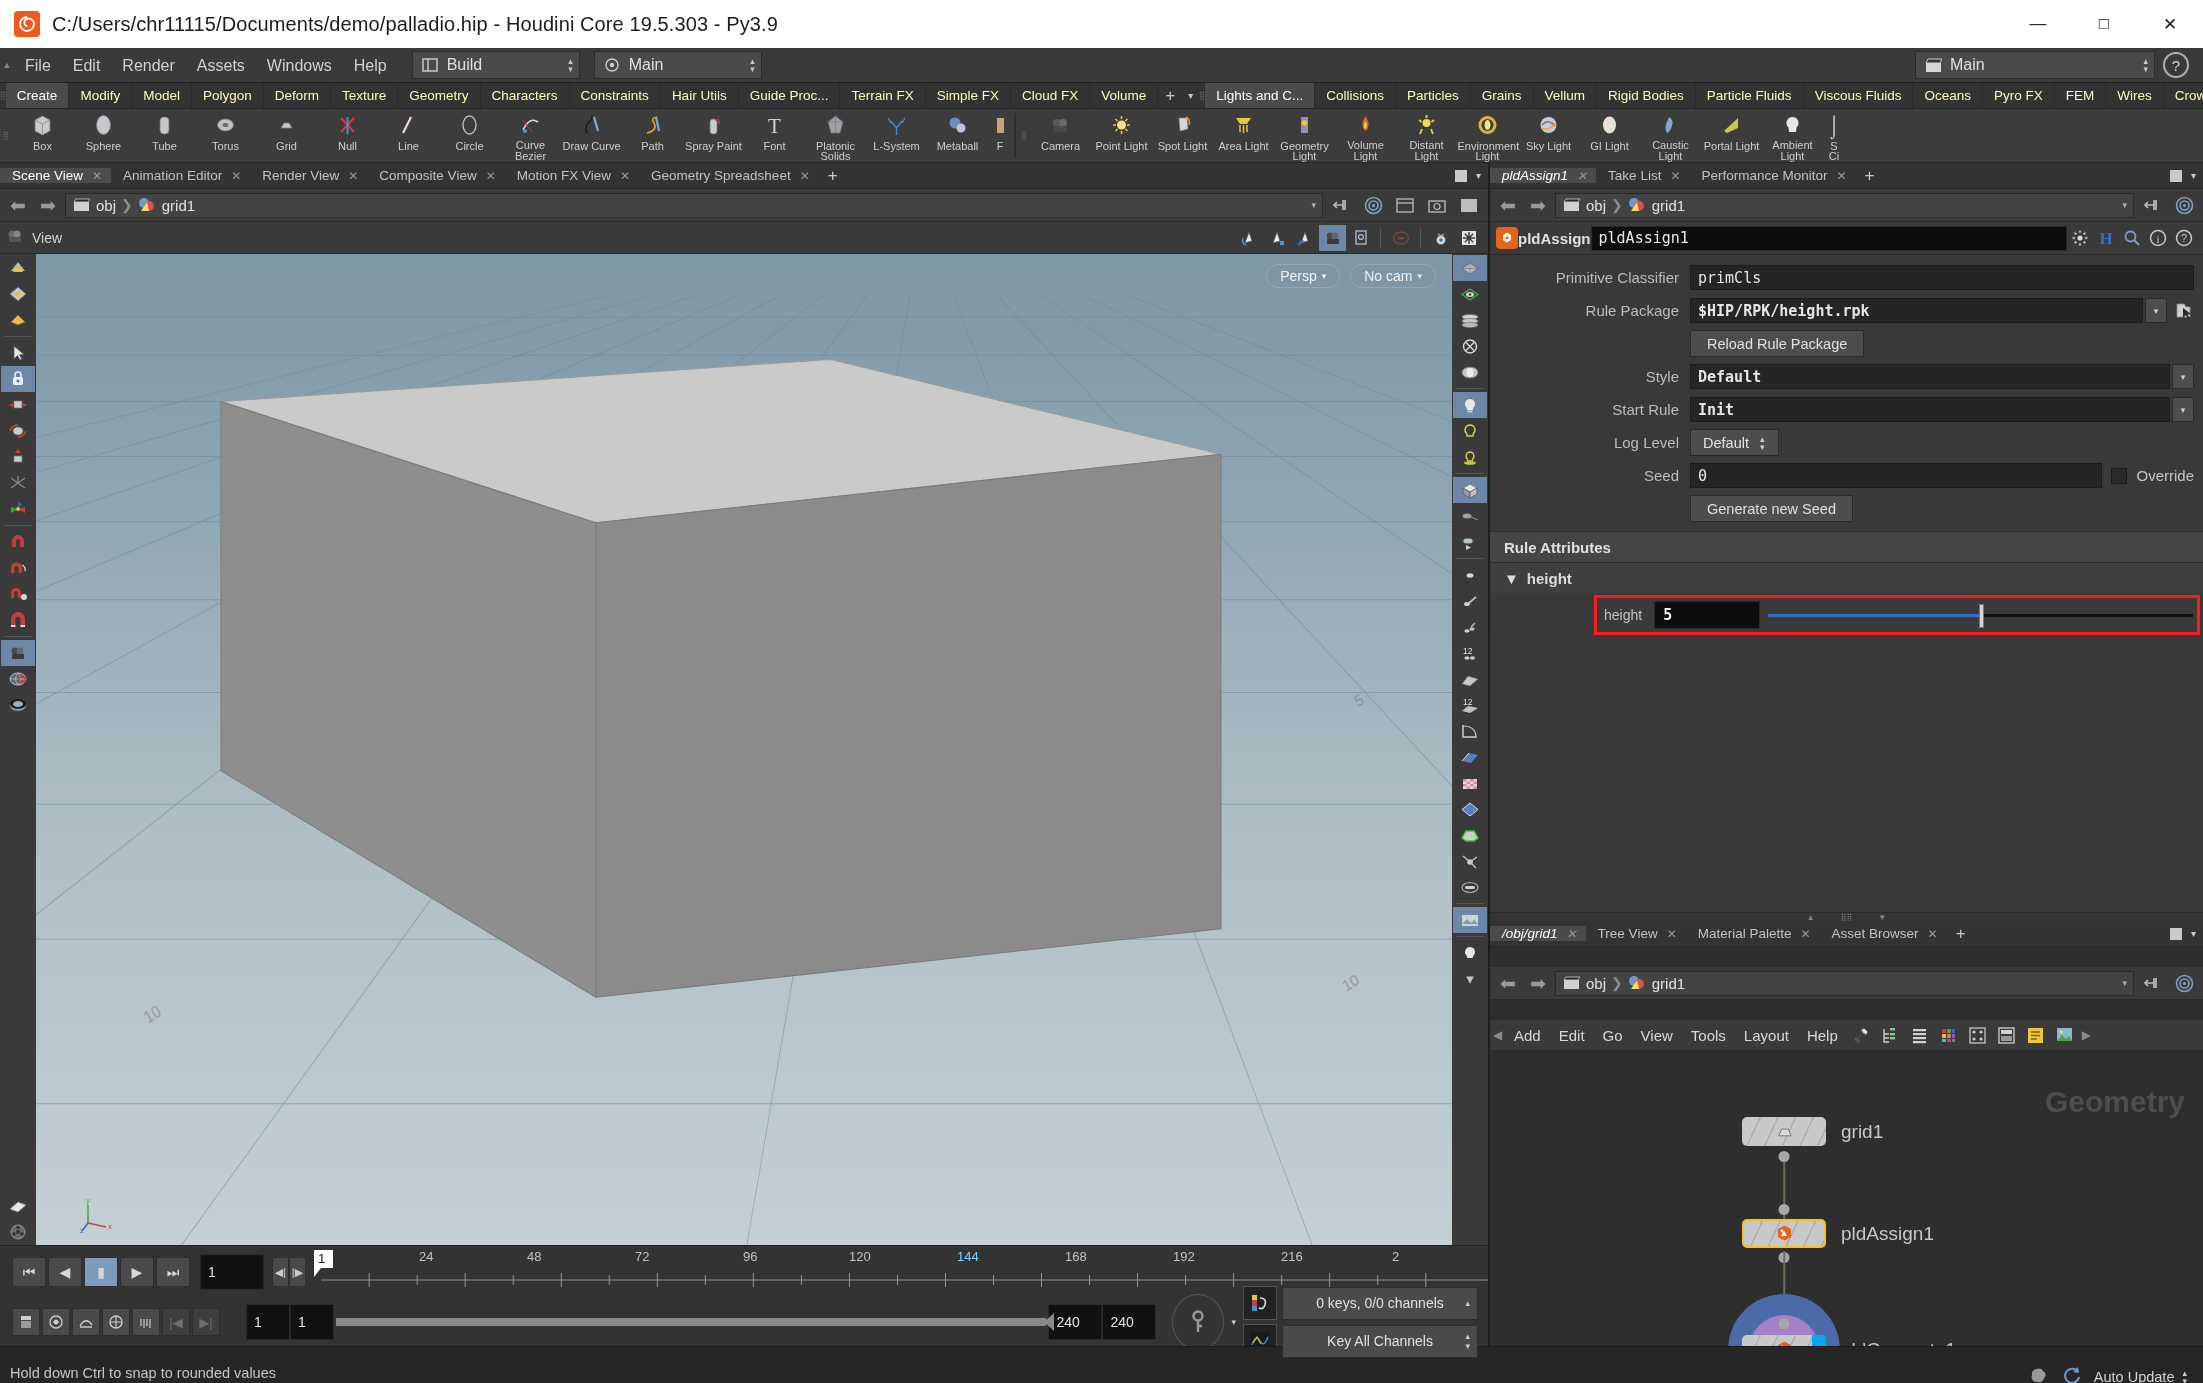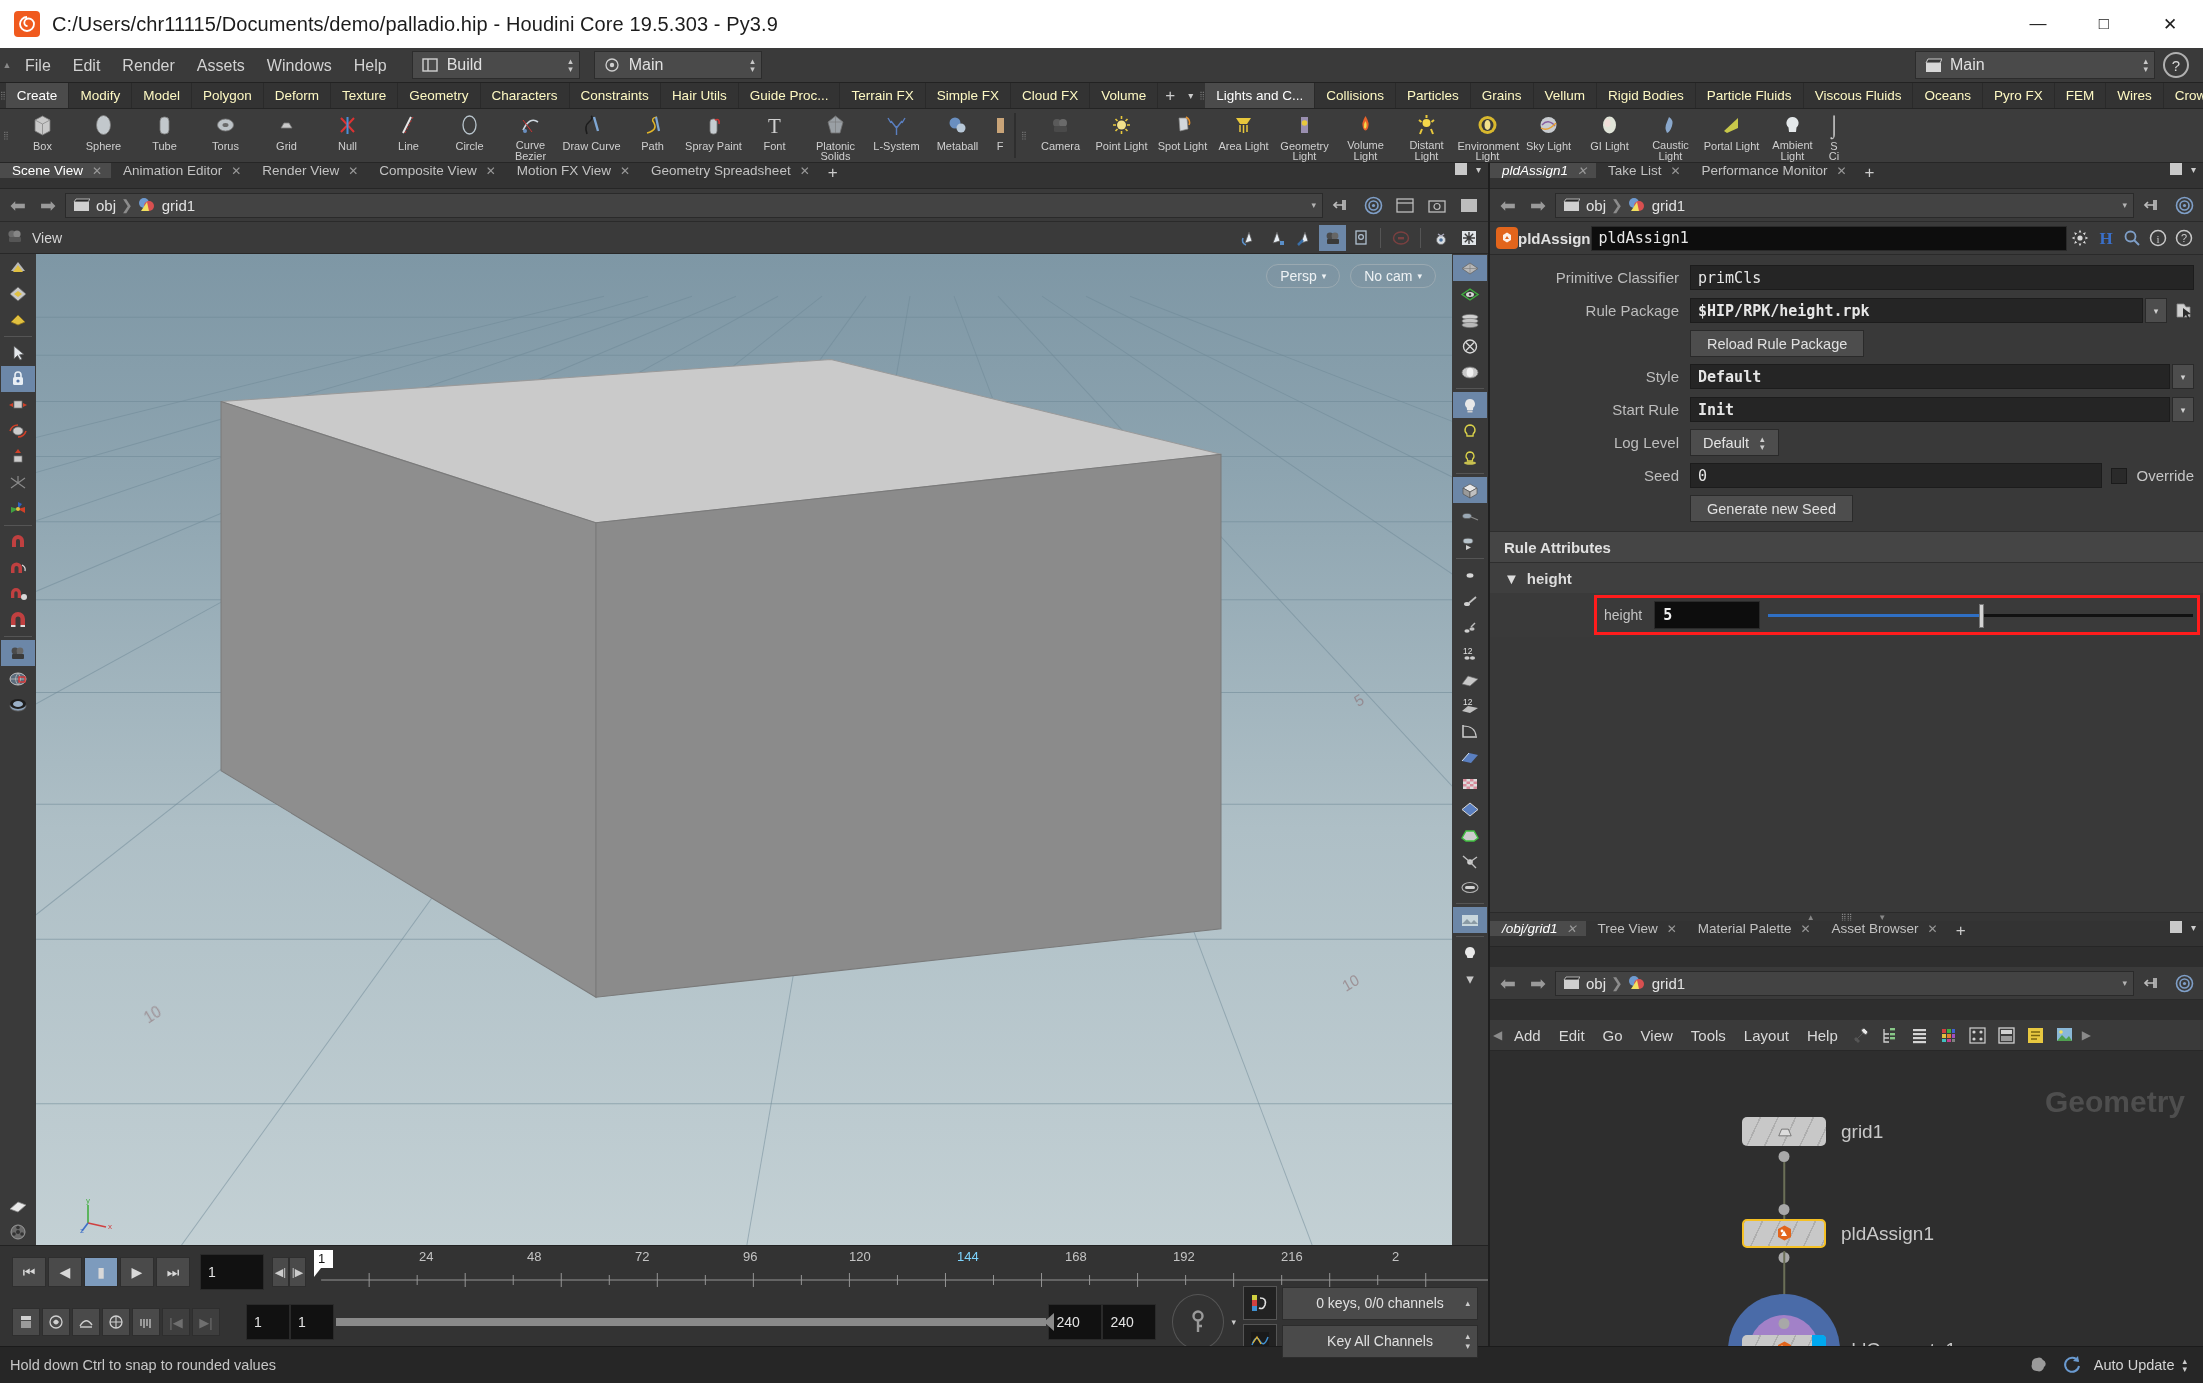--- a/index.html
+++ b/index.html
@@ -80,21 +80,21 @@
   .shelf-btn .lb { font-size: 11px; color: #cfcfcf; text-align: center; line-height: 11px; margin-top: 2px; width: 60px; }
   .shelf-sep { width: 2px; background: #2e2e2e; margin: 4px 2px; flex: 0 0 2px; }
 
   
   .mainsplit { flex: 1 1 auto; display: flex; min-height: 0; background: #2e2e2e; }
   .leftpane { width: 1488px; flex: 0 0 1488px; display: flex; flex-direction: column; min-width: 0; }
   .rightpane { flex: 1 1 auto; display: flex; flex-direction: column; border-left: 2px solid #1e1e1e; min-width: 0; }
 
   
   .panetabs {
-    height: 26px; flex: 0 0 26px; background: #333; display: flex; align-items: flex-start;
+    height: 26px; flex: 0 0 26px; background: #333; display: flex; align-items: center;
     font-size: 13.5px; border-bottom: 1px solid #262626;
   }
   .pane-tab {
     padding: 0 9px 0 12px; display: flex; align-items: center; gap: 9px;
     color: #c2c2c2; background: #333;
   }
   .pane-tab.active { background: #4b4b4b; color: #ffffff; }
   .pane-tab .x { font-size: 12px; color: #9a9a9a; }
   .pane-tab.italic { font-style: italic; }
   .pane-plus { padding: 0 9px; display: flex; align-items: center; font-size: 17px; color: #ccc; }
@@ -192,21 +192,21 @@
   .keyellipse { width: 52px; height: 56px; border: 1px solid #555; border-radius: 50%; display:flex;align-items:center;justify-content:center;font-size:22px;color:#9a9a9a;}
   .keyicon { width: 34px; height: 34px; background: #222; border: 1px solid #555; display:flex;align-items:center;justify-content:center;font-size:17px;}
   .keyfield {
     width: 196px; height: 33px; background: #4a4a4a; border: 1px solid #2c2c2c; display: flex;
     align-items: center; justify-content: center; position: relative; font-size: 14px; color: #e0e0e0;
   }
   .keyfield .sp { position: absolute; right: 7px; font-size: 9px; color: #ccc; }
 
   
   .statusbar {
-    height: 33px; flex: 0 0 33px; background: #262626; display: flex; align-items: center;
+    height: 33px; flex: 0 0 33px; background: #262626; display: flex; align-items: flex-start;
     padding: 18px 10px; font-size: 14.5px; color: #c6c6c6; border-top: 1px solid #1b1b1b;
   }
   .statusbar .right { margin-left: auto; display: flex; align-items: center; gap: 12px; padding-right: 6px; }
   .au { display: flex; align-items: center; gap: 8px; font-size: 14.5px; color: #d5d5d5; }
 
   
   .paramhead {
     height: 33px; flex: 0 0 33px; background: #3a3a3a; display: flex; align-items: center;
     gap: 0; padding: 0 6px; border-bottom: 1px solid #2a2a2a;
   }

